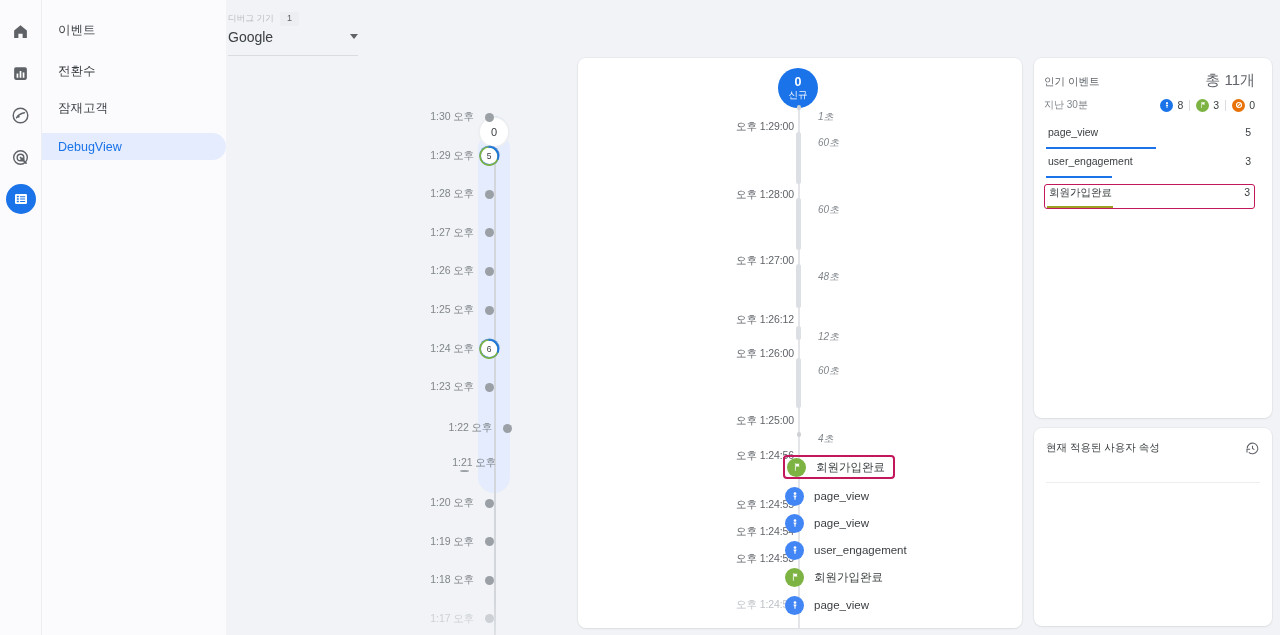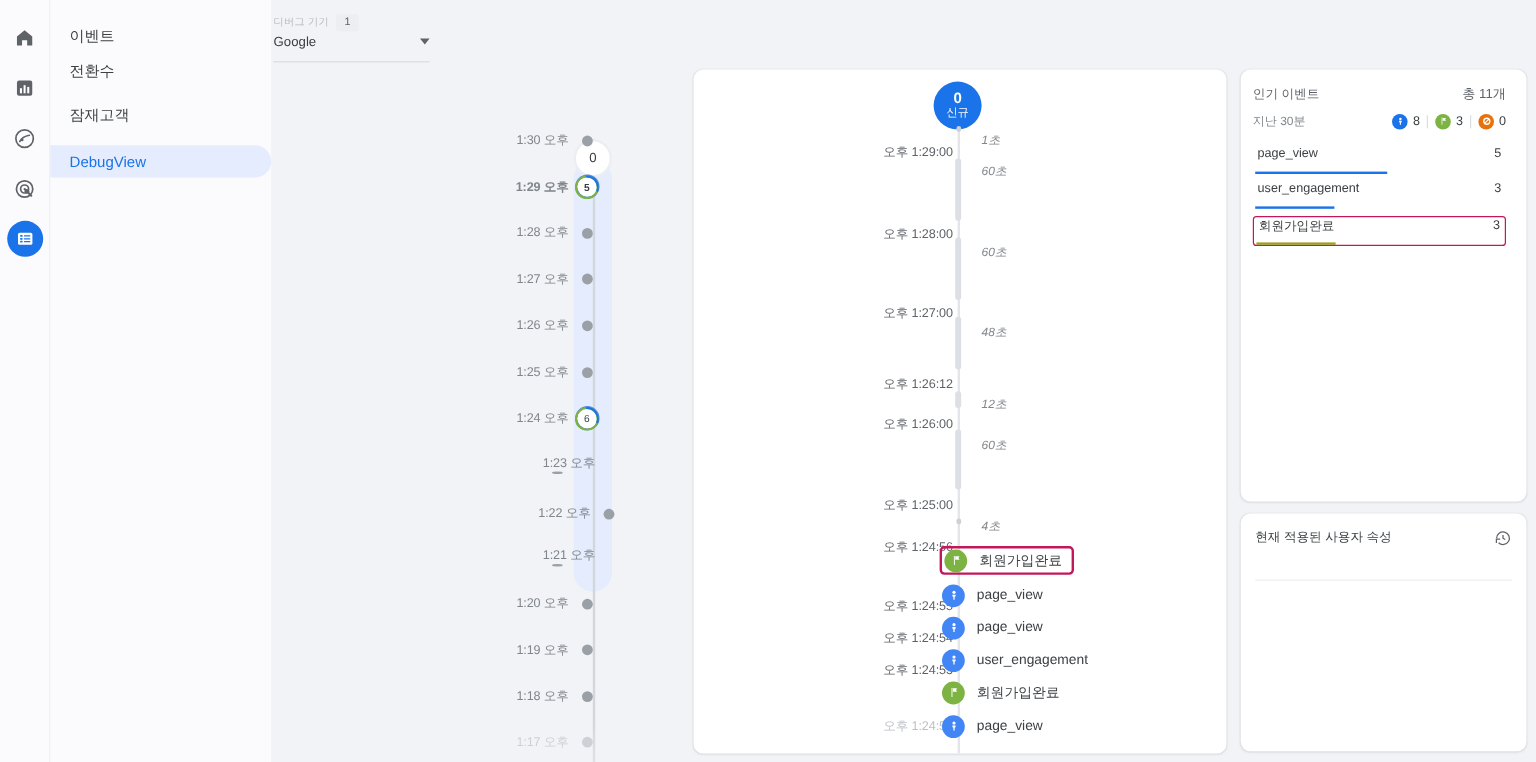--- a/index.html
+++ b/index.html
@@ -56,21 +56,21 @@
     font-size: 8.5px; color: #b6b9bd; letter-spacing: .2px;
     display: flex; align-items: center; gap: 6px; margin-bottom: 3px;
   }
   .topctl-badge {
     background: #eceef1; color: #5f6368; font-size: 9px;
     border-radius: 2px; padding: 1px 7px; line-height: 1.3;
   }
   .topctl-select {
     display: flex; align-items: center; justify-content: space-between;
     border-bottom: 1px solid #dadce0; padding-bottom: 10px;
-    font-size: 11px; color: #3c4043; cursor: pointer;
+    font-size: 14px; color: #3c4043; cursor: pointer;
   }
   .caret {
     width: 0; height: 0; border-left: 4.5px solid transparent;
     border-right: 4.5px solid transparent; border-top: 5px solid #5f6368;
   }
 
   
   .minutes {
     position: absolute; left: 400px; top: 55px;
     width: 130px; height: 580px;
@@ -177,21 +177,21 @@
 
   
   .right-top {
     position: absolute; left: 1034px; top: 58px; width: 238px; height: 360px;
     padding: 13px 17px 0 10px;
   }
   .rt-head {
     display: flex; align-items: baseline; justify-content: space-between;
   }
   .rt-title { font-size: 10.5px; color: #5f6368; }
-  .rt-total { font-size: 11px; color: #5f6368; }
+  .rt-total { font-size: 15px; color: #5f6368; }
   .rt-sub {
     display: flex; align-items: center; justify-content: space-between;
     margin-top: 8px;
   }
   .rt-range { font-size: 10px; color: #80868b; }
   .counts { display: flex; align-items: center; gap: 6px; }
   .cnt { display: flex; align-items: center; gap: 4px; }
   .cnt .dot {
     width: 13px; height: 13px; border-radius: 50%;
     display: flex; align-items: center; justify-content: center;
@@ -271,21 +271,21 @@
           <rect x="5.6" y="14.5" width="3.2" height="2.2" rx=".6" fill="#1a73e8"></rect>
           <rect x="10.3" y="7.7" width="8.2" height="1.5" rx=".7" fill="#1a73e8"></rect>
           <rect x="10.3" y="11.3" width="8.2" height="1.5" rx=".7" fill="#1a73e8"></rect>
           <rect x="10.3" y="14.9" width="8.2" height="1.5" rx=".7" fill="#1a73e8"></rect>
         </svg>
     </div>
   </div>
 
   <div class="nav">
     <div style="height:8px"></div>
-    <div class="nav-item" style="margin-bottom:4px">
+    <div class="nav-item" style="margin-bottom:16px">
       <span>이벤트</span>
     </div>
     <div class="nav-item" style="margin-bottom:12px">
       <span>전환수</span>
     </div>
     <div class="nav-item" style="margin-bottom:12px">
       <span>잠재고객</span>
     </div>
     <div class="nav-item active" style="height:27px">
       <span>DebugView</span>
@@ -308,21 +308,21 @@
     <div class="min-line"></div>
     <svg class="min-top-arc" viewBox="0 0 32 32">
       <path d="M16 1.6 A14.4 14.4 0 0 1 28.6 21.5" fill="none" stroke="#1a73e8" stroke-width="2.6" stroke-linecap="round"></path>
     </svg>
     <div class="min-top-circle">0</div>
     <div id="minute-rows">
         <div class="min-row" style="top: 54px;">
           <div class="min-label">1:30 오후</div>
           <div class="min-dot"></div>
         </div>
-        <div class="min-row" style="top: 92.6px; font-weight: bold;">
+        <div class="min-row" style="top: 92.6px;">
           <div class="min-label">1:29 오후</div>
           <div class="min-bubble">
             <svg width="20.2" height="20.2" viewBox="0 0 20 20">
               <circle cx="10" cy="10" r="9" fill="none" stroke="#7cb342" stroke-width="1.7"></circle>
               <path d="M10 1 A9 9 0 0 1 18.6 12.8" fill="none" stroke="#1a73e8" stroke-width="1.7" stroke-linecap="round"></path>
             </svg>
             <span>5</span>
           </div>
         </div>
         <div class="min-row" style="top: 131.2px;">
@@ -344,21 +344,21 @@
         <div class="min-row" style="top: 285.6px;">
           <div class="min-label">1:24 오후</div>
           <div class="min-bubble">
             <svg width="20.2" height="20.2" viewBox="0 0 20 20">
               <circle cx="10" cy="10" r="9" fill="none" stroke="#7cb342" stroke-width="1.7"></circle>
               <path d="M10 1 A9 9 0 0 1 18.6 12.8" fill="none" stroke="#1a73e8" stroke-width="1.7" stroke-linecap="round"></path>
             </svg>
             <span>6</span>
           </div>
         </div>
-        <div class="min-row" style="top: 324.2px; flex-direction: column;">
+        <div class="min-row" style="top: 324.2px;">
           <div class="min-label">1:23 오후</div>
           <div class="min-dot"></div>
         </div>
         <div class="min-row" style="top: 365px; justify-content: center;">
           <div class="min-label">1:22 오후</div>
           <div class="min-dot"></div>
         </div>
         <div class="min-row" style="top: 401.4px; flex-direction: column;">
           <div class="min-label">1:21 오후</div>
           <div class="min-dot"></div>

